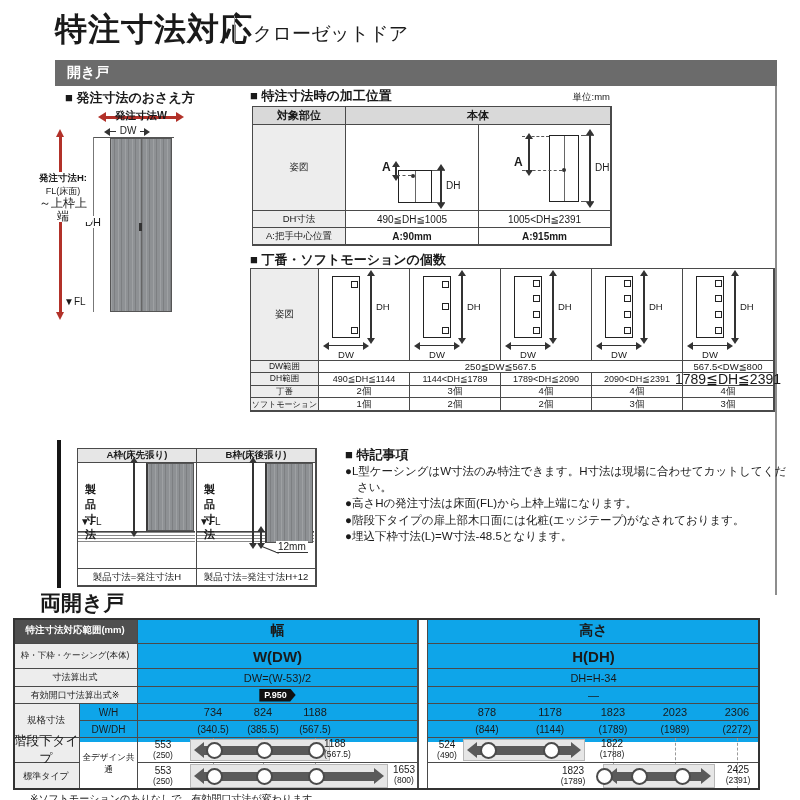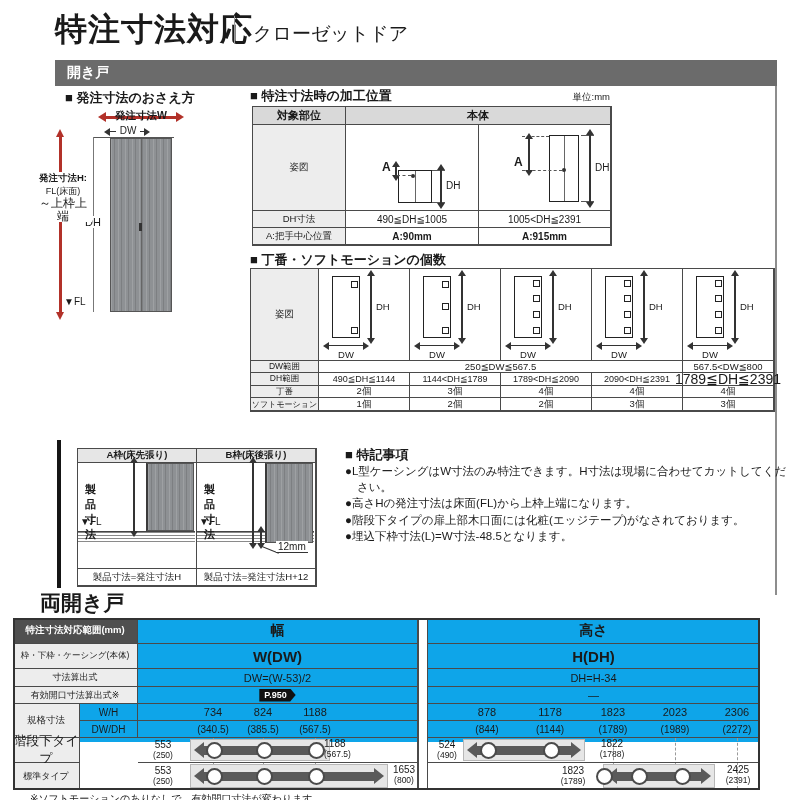--- a/index.html
+++ b/index.html
@@ -317,20 +317,21 @@
   </div>
   <div class="cell" style="left:415px;top:103px;width:332px;height:17px">
     <span class="vn p" style="left:37px">(844)</span>
     <span class="vn p" style="left:100px">(1144)</span>
     <span class="vn p" style="left:163px">(1789)</span>
     <span class="vn p" style="left:225px">(1989)</span>
     <span class="vn p" style="left:287px">(2272)</span>
   </div>
 
   <div class="cell lbl" style="left:0;top:120px;width:67px;height:25px;font-size:13px">階段下タイプ</div>
+  <div class="cell" style="left:67px;top:120px;width:58px;height:52px;font-size:8.5px">全デザイン共通</div>
   <div class="cell lbl" style="left:0;top:145px;width:67px;height:27px;font-size:9px">標準タイプ</div>
 
   <div class="cell" style="left:125px;top:120px;width:280px;height:25px">
     <div class="blbl" style="left:3px;top:2px;width:44px">
       <span>553</span>
       <span class="p">(250)</span>
     </div>
     <div class="bctr" style="left:52px;top:1px;width:140px;height:22px"></div>
     <div class="ra" style="left:66px;top:8px;width:112px"></div>
     <div class="crc" style="left:68px;top:4px"></div>

